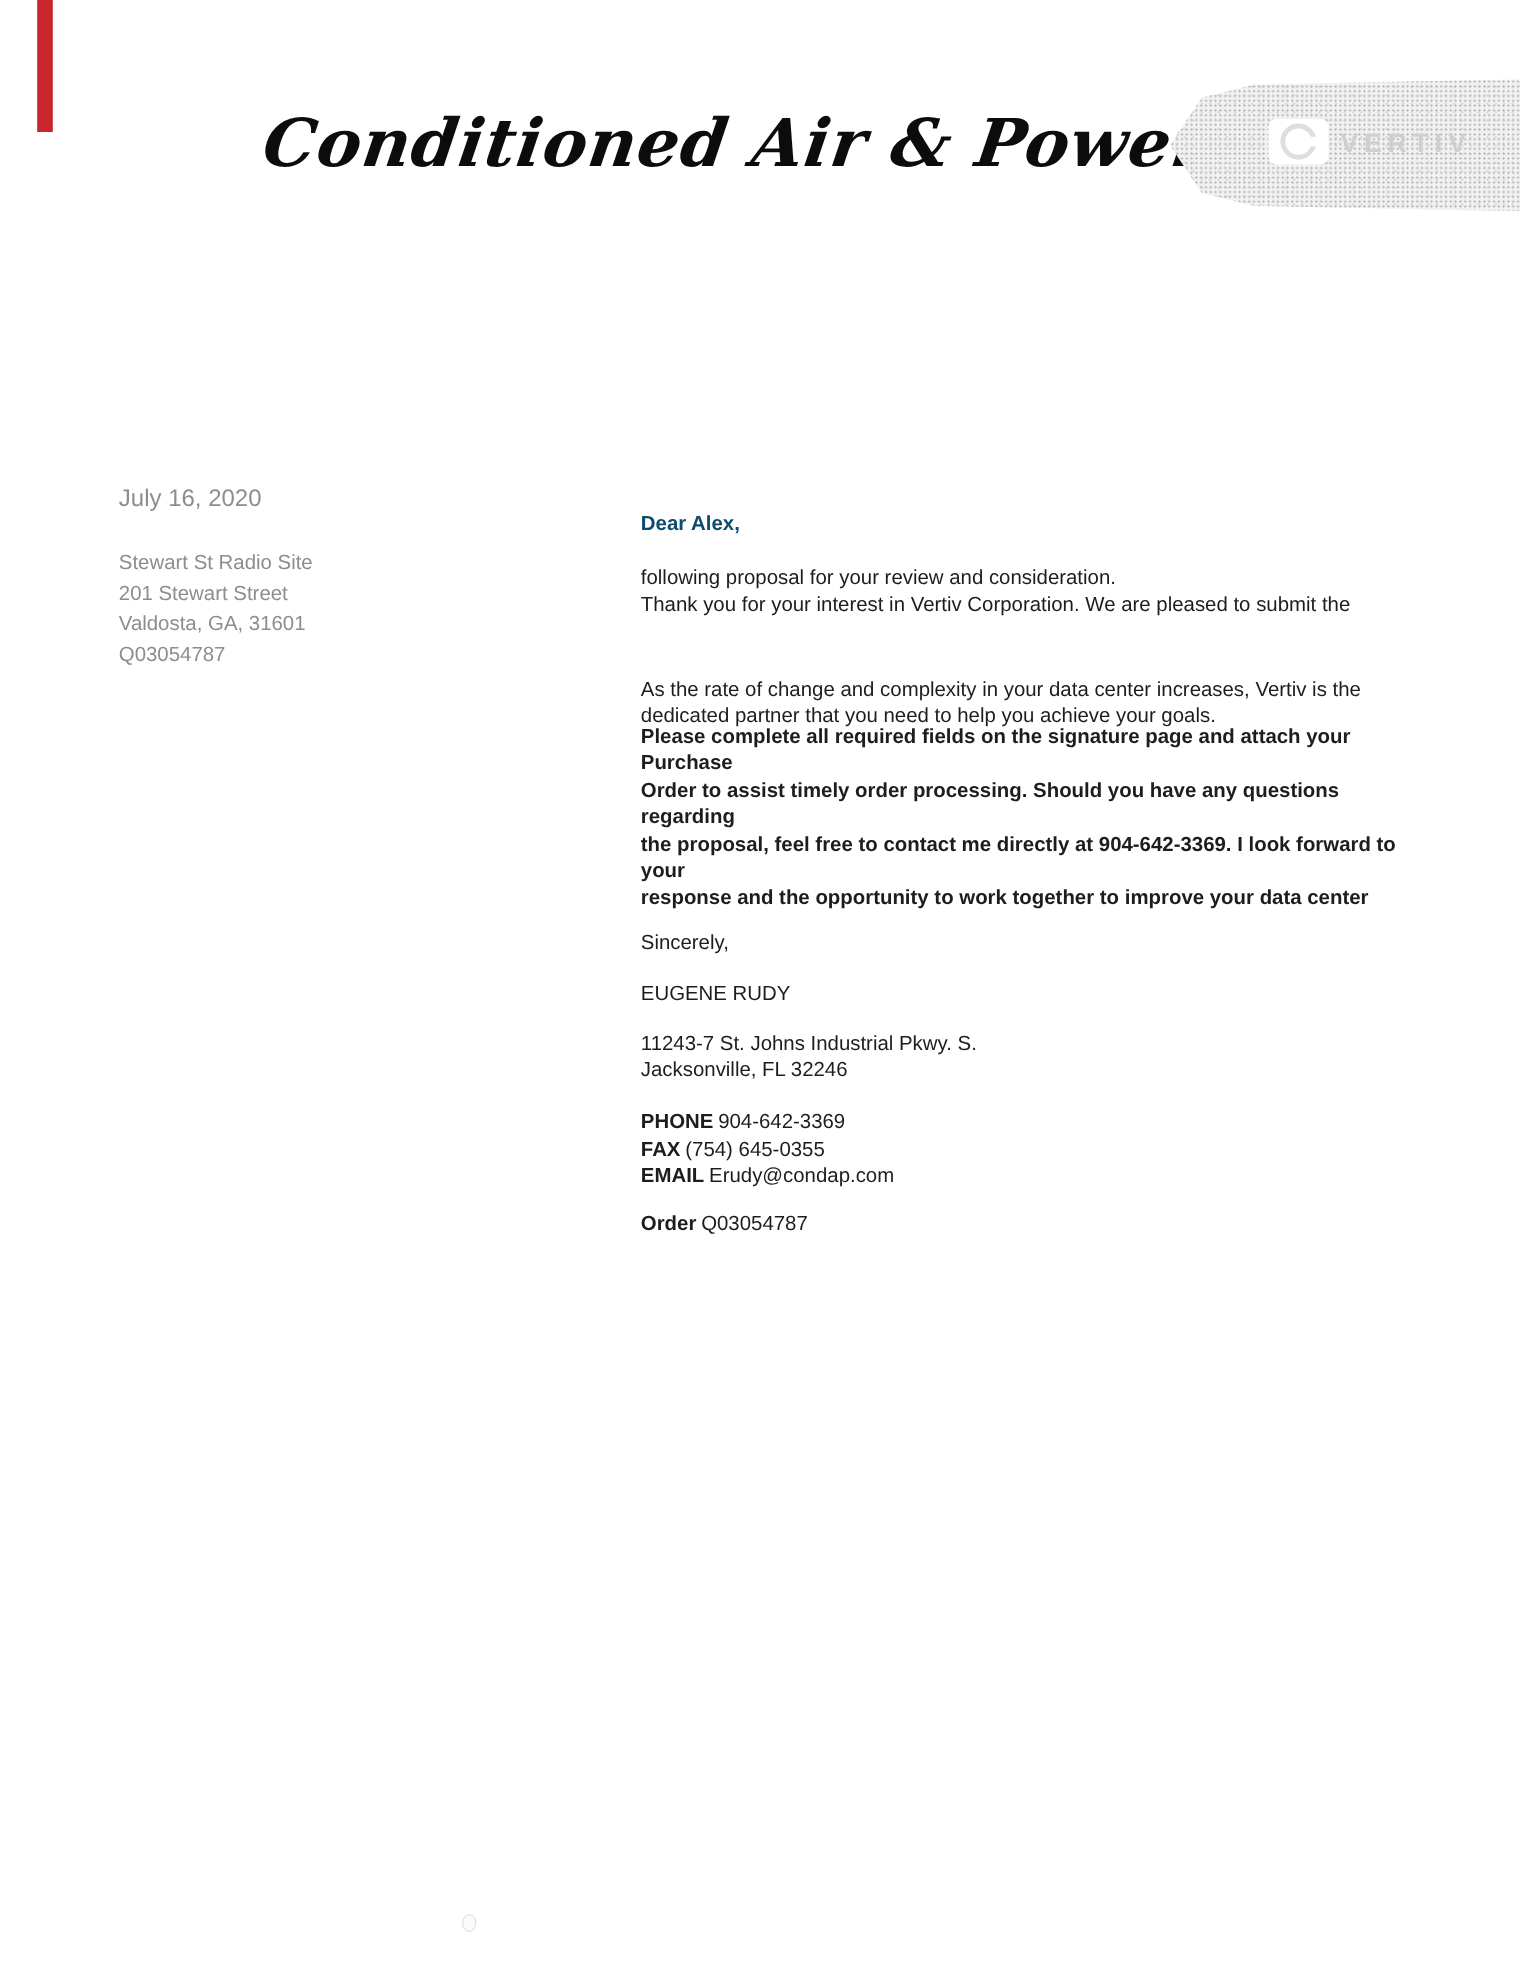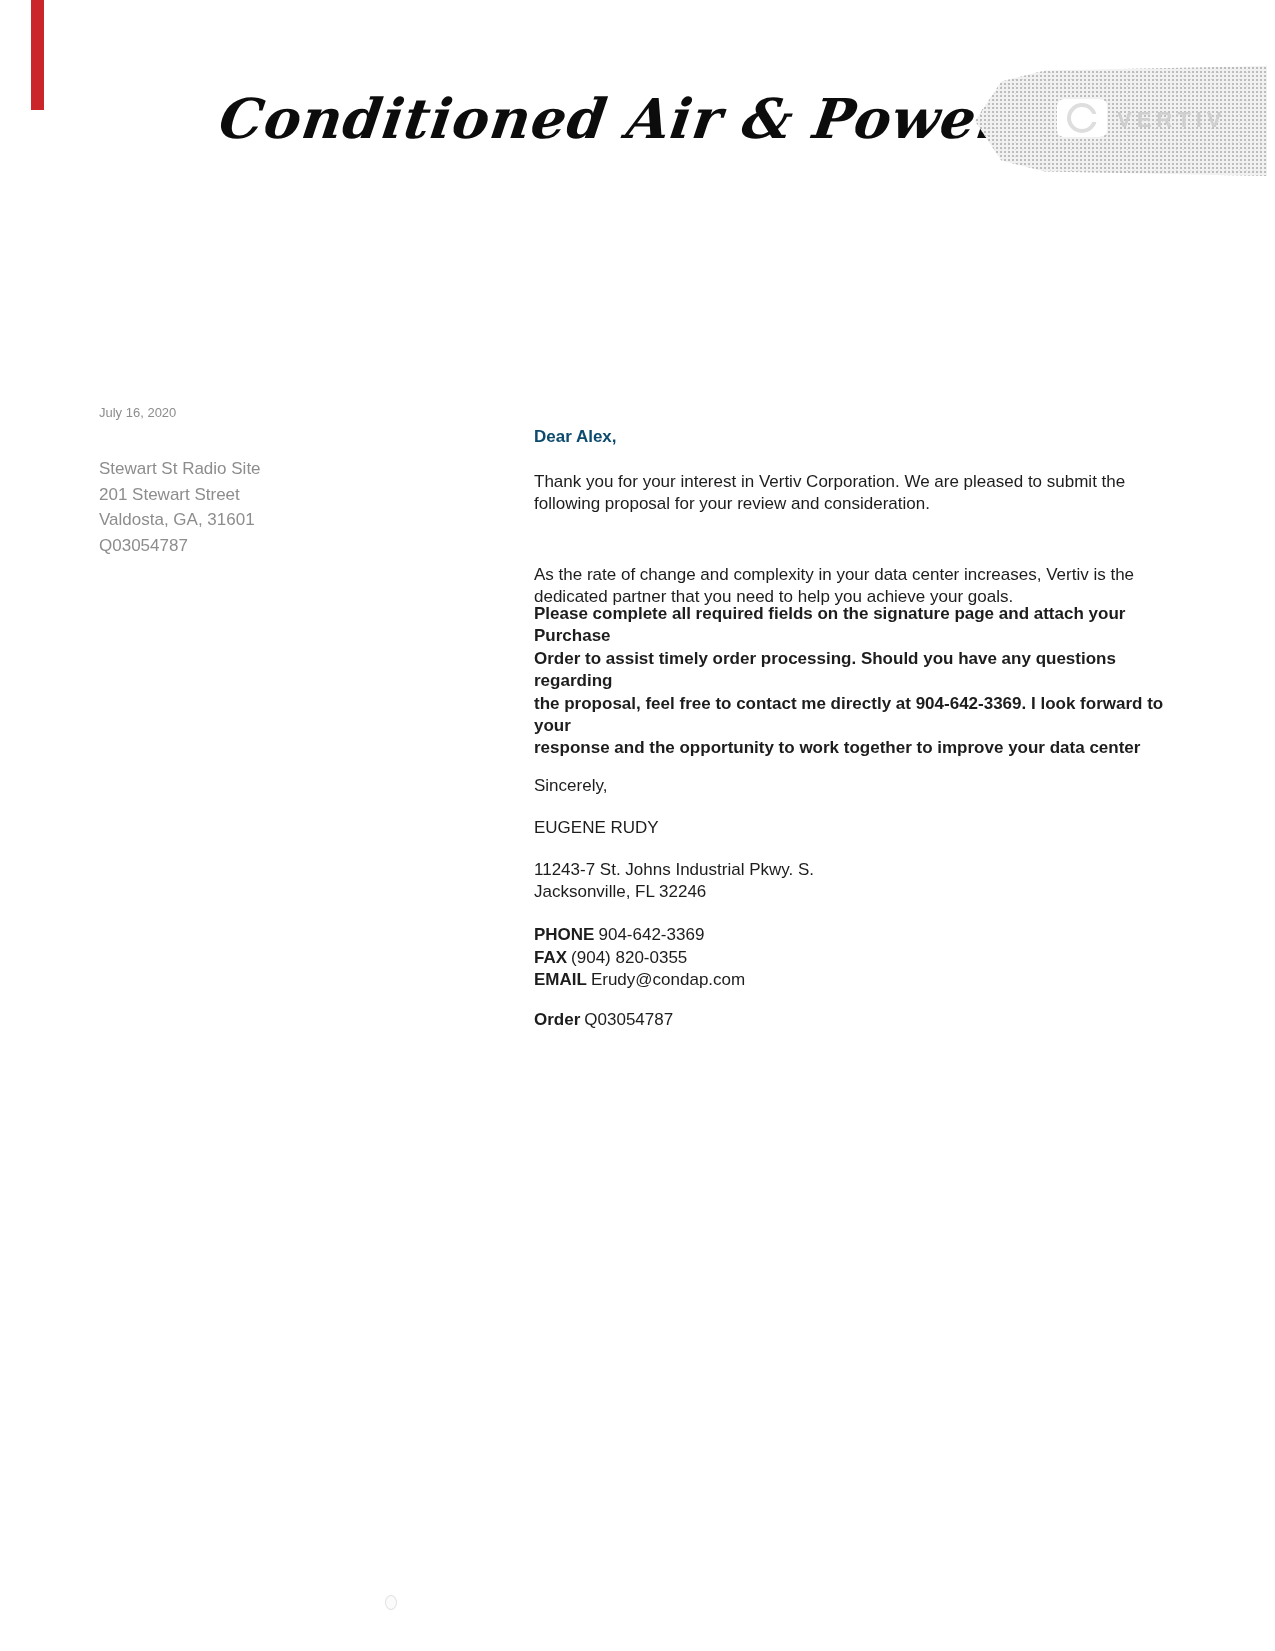--- a/index.html
+++ b/index.html
@@ -45,21 +45,21 @@
   }
   .logo-wordmark {
     position:absolute; left:142px; top:41px;
     font-weight:700; font-size:22px; letter-spacing:5px; color:#cfcfcf;
     white-space:nowrap;
   }
 
   
   .letter-date {
     position:absolute; left:99px; top:405px;
-    font-size:13px; color:#8d8d8d;
+    font-size:20px; color:#8d8d8d;
   }
   .recipient-block {
     position:absolute; left:99px; top:456px;
     font-size:17px; line-height:25.5px; color:#8d8d8d;
   }
 
   
   .salutation {
     position:absolute; left:534px; top:427px;
     font-size:17px; font-weight:700; color:#0c4a6e;
@@ -103,22 +103,22 @@
   <div class="recipient-block">
     <div>Stewart St Radio Site</div>
     <div>201 Stewart Street</div>
     <div>Valdosta, GA, 31601</div>
     <div>Q03054787</div>
   </div>
 
   <div class="salutation">Dear Alex,</div>
 
   <div class="para para-1">
+    <div>following proposal for your review and consideration.</div>
     <div>Thank you for your interest in Vertiv Corporation. We are pleased to submit the</div>
-    <div>following proposal for your review and consideration.</div>
   </div>
 
   <div class="para para-2">
     <div>As the rate of change and complexity in your data center increases, Vertiv is the</div>
     <div>dedicated partner that you need to help you achieve your goals.</div>
   </div>
 
   <div class="para para-3">
     <div>Please complete all required fields on the signature page and attach your Purchase</div>
     <div>Order to assist timely order processing.  Should you have any questions regarding</div>
@@ -133,21 +133,21 @@
   <div class="sender-addr">
     <div>11243-7 St. Johns Industrial Pkwy. S.</div>
     <div>Jacksonville, FL 32246</div>
   </div>
 
   <div class="contact-block">
     <div>
       <span class="lbl">PHONE</span><span>904-642-3369</span>
     </div>
     <div>
-      <span class="lbl">FAX</span><span>(904) 820-0355</span>
+      <span class="lbl">FAX</span><span>(754) 645-0355</span>
     </div>
     <div>
       <span class="lbl">EMAIL</span><span>Erudy@condap.com</span>
     </div>
   </div>
 
   <div class="order-line">
     <span class="lbl">Order</span><span>Q03054787</span>
   </div>
 

